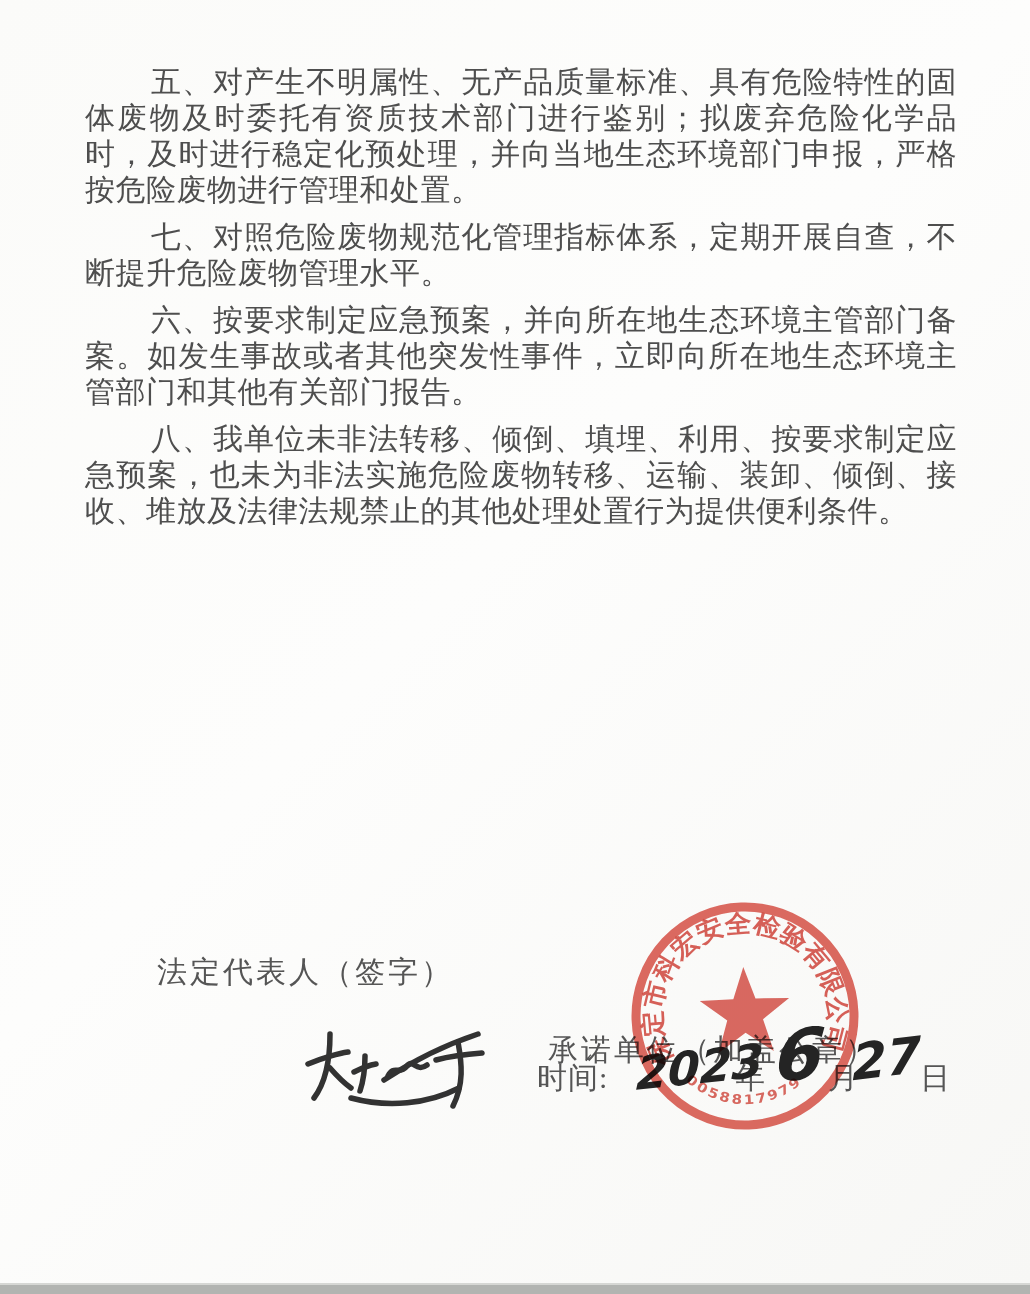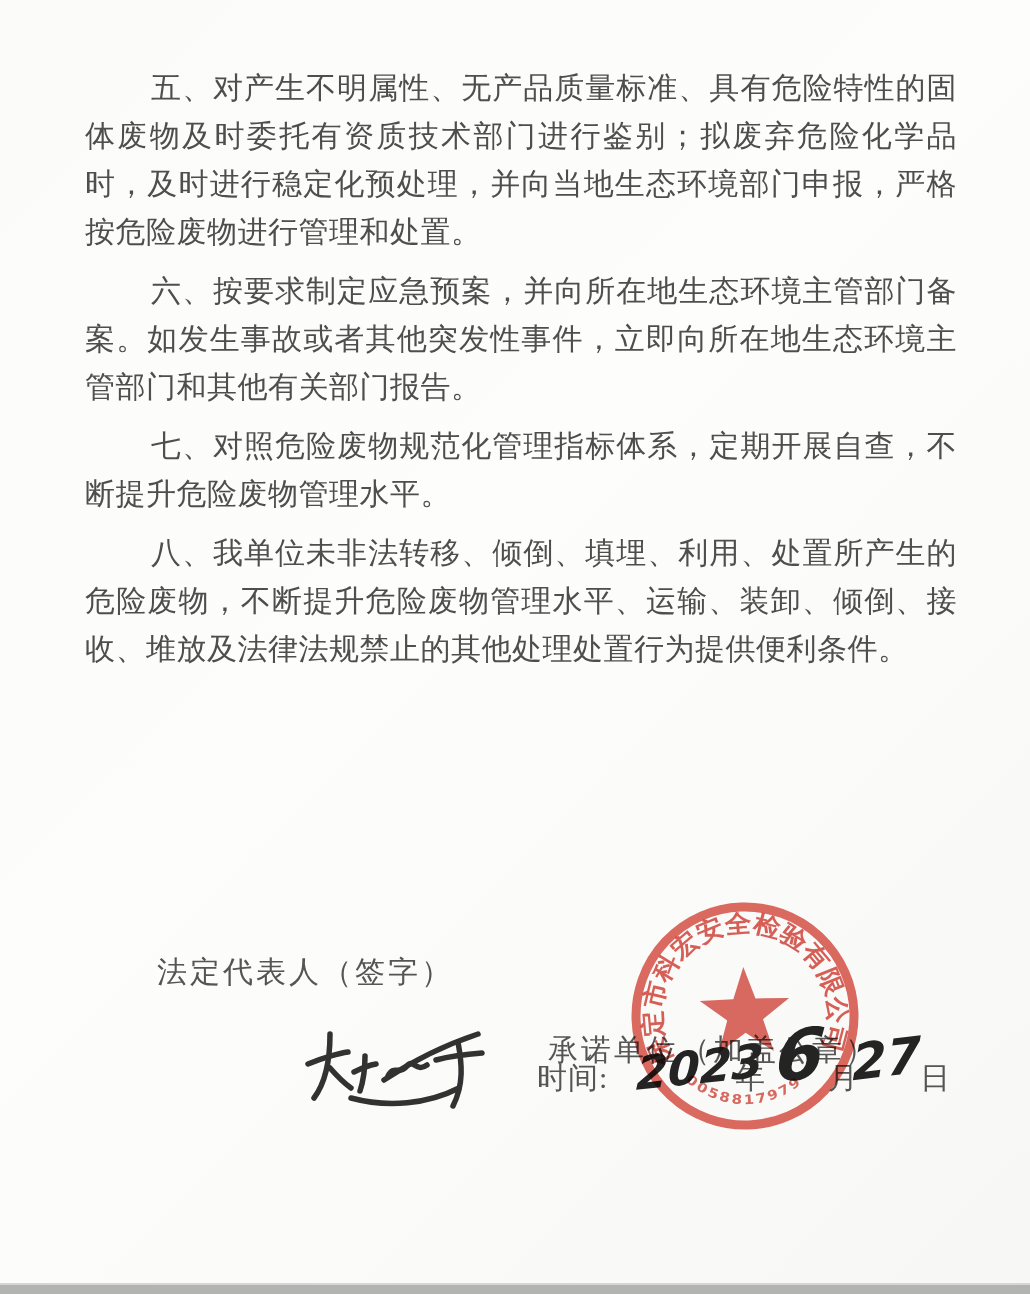--- a/index.html
+++ b/index.html
@@ -6,21 +6,21 @@
   .page{
     position:relative;
     width:1030px;height:1294px;
     margin:0 auto;
     background:linear-gradient(135deg,#fbfbf9 0%,#fdfdfc 45%,#f7f7f5 100%);
     overflow:hidden;
     font-family:"Liberation Serif","DejaVu Serif",serif;
   }
   .body-text{
     position:absolute;left:85px;top:64px;width:872px;
-    font-size:30px;line-height:48px;color:#4e4e4e;
+    font-size:30px;line-height:36px;color:#4e4e4e;
     text-align:justify;letter-spacing:0.5px;
   }
   .para{margin:0 0 11px 0;text-indent:2.2em;}
   .label{
     position:absolute;font-size:30px;color:#555;white-space:nowrap;
     letter-spacing:3px;
   }
   .hand{
     position:absolute;color:#242424;white-space:nowrap;
     font-family:"DejaVu Sans",sans-serif;
@@ -41,23 +41,23 @@
   }
   .seal-text{font-family:"DejaVu Sans",sans-serif;font-weight:700;}
 </style>
 </head>
 <body>
 
 <div class="page">
 
   <div class="body-text">
     <p class="para">五、对产生不明属性、无产品质量标准、具有危险特性的固体废物及时委托有资质技术部门进行鉴别；拟废弃危险化学品时，及时进行稳定化预处理，并向当地生态环境部门申报，严格按危险废物进行管理和处置。</p>
+    <p class="para">七、对照危险废物规范化管理指标体系，定期开展自查，不断提升危险废物管理水平。</p>
     <p class="para">六、按要求制定应急预案，并向所在地生态环境主管部门备案。如发生事故或者其他突发性事件，立即向所在地生态环境主管部门和其他有关部门报告。</p>
-    <p class="para">七、对照危险废物规范化管理指标体系，定期开展自查，不断提升危险废物管理水平。</p>
-    <p class="para">八、我单位未非法转移、倾倒、填埋、利用、处置所产生的危险废物，不断提升危险废物管理水平、运输、装卸、倾倒、接收、堆放及法律法规禁止的其他处理处置行为提供便利条件。</p>
+    <p class="para">八、我单位未非法转移、倾倒、填埋、利用、按要求制定应急预案，也未为非法实施危险废物转移、运输、装卸、倾倒、接收、堆放及法律法规禁止的其他处理处置行为提供便利条件。</p>
   </div>
 
   <div class="label" style="left:157px;top:952px;">法定代表人（签字）</div>
 
   <svg class="sig-svg" width="200" height="96" viewBox="0 0 200 96">
     <g fill="none" stroke="#222" stroke-width="5.5" stroke-linecap="round" opacity="0.92">
       <path d="M12,46 C26,40 44,35 52,34"></path>
       <path d="M34,16 C34,40 30,64 18,80"></path>
       <path d="M34,50 C41,58 48,65 55,70"></path>
       <path d="M58,54 C66,50 74,47 80,46"></path>

